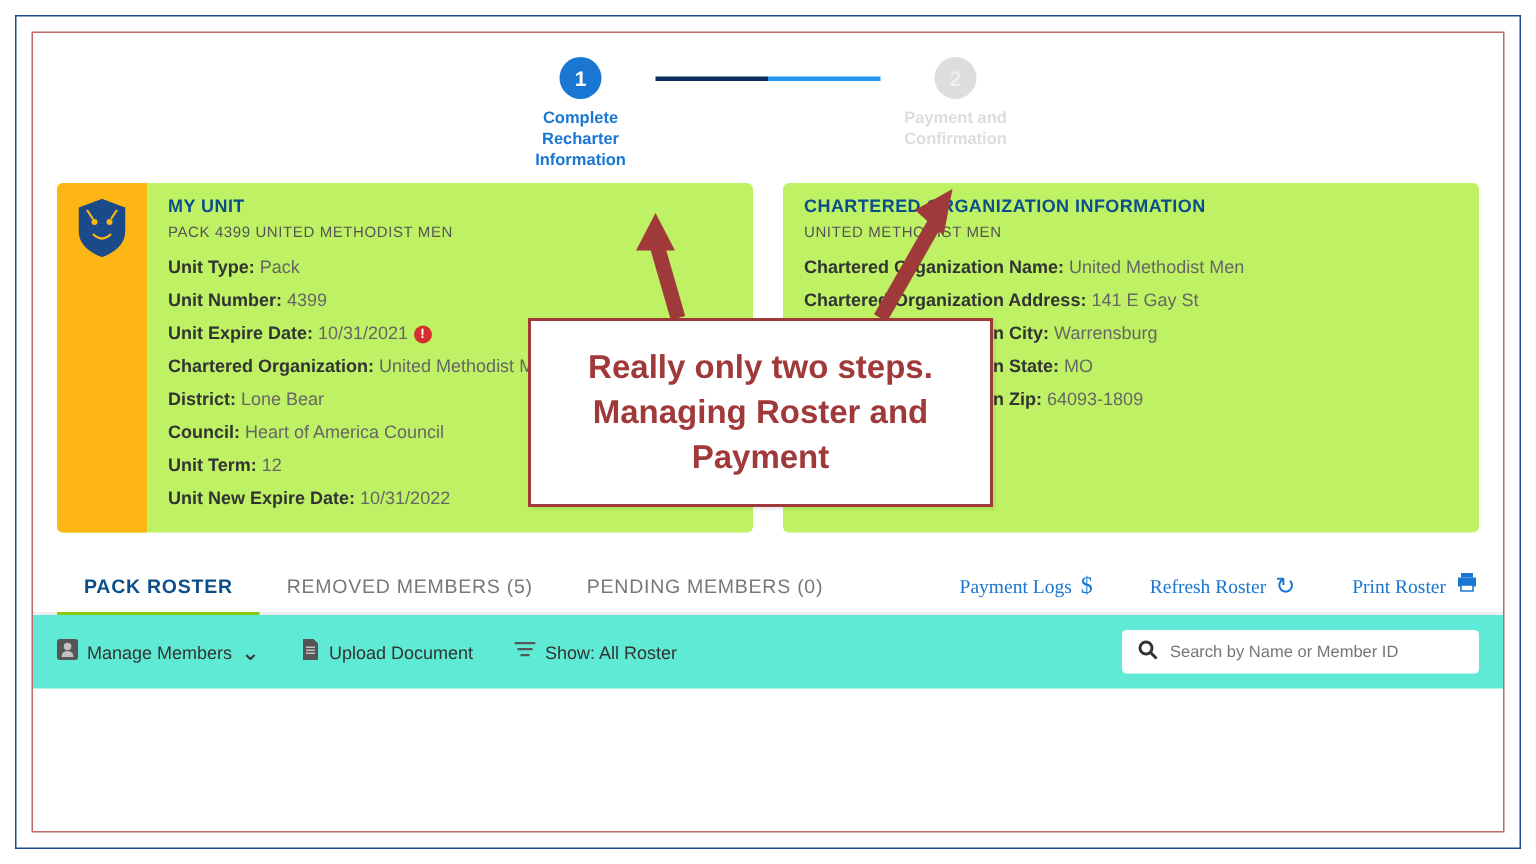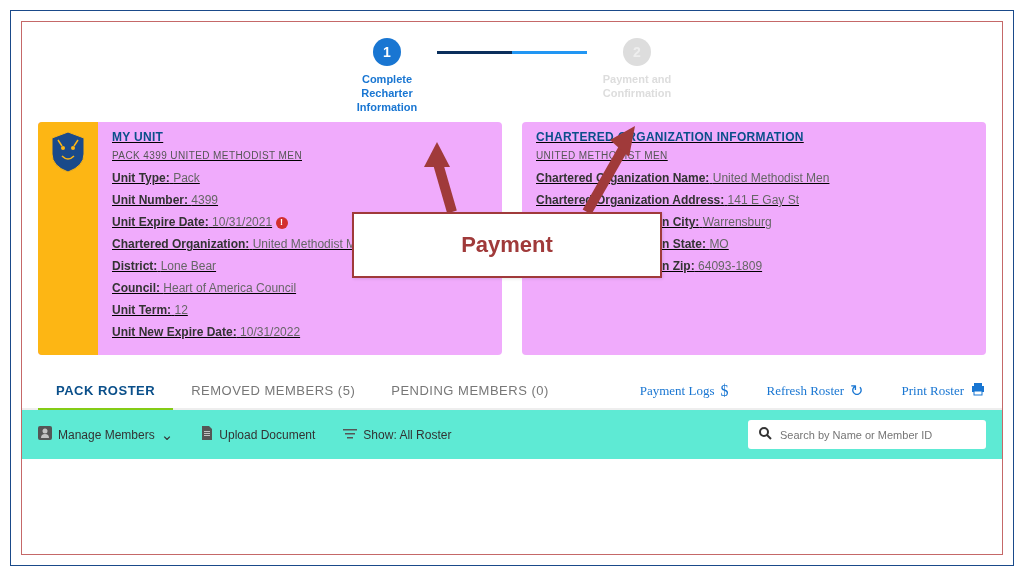--- a/index.html
+++ b/index.html
@@ -13,21 +13,21 @@
   .step-circle { width: 28px; height: 28px; border-radius: 50%; display: flex; align-items: center; justify-content: center; font-size: 14px; font-weight: bold; }
   .step-circle.active { background: #1976d2; color: #fff; }
   .step-circle.inactive { background: #ddd; color: #eee; }
   .step-label { font-size: 11px; font-weight: bold; text-align: center; margin-top: 6px; line-height: 14px; }
   .step-label.active { color: #1976d2; }
   .step-label.inactive { color: #ddd; }
   .step-connector { width: 150px; height: 3px; margin-top: 13px; background: linear-gradient(to right, #0a2f5c 0%, #0a2f5c 50%, #2196f3 50%, #2196f3 100%); }
 
   
   .info-cards { display: flex; gap: 20px; padding: 0 16px; }
-  .card { flex: 1; display: flex; background: #f0abfc; border-radius: 4px; text-decoration: underline; }
+  .card { flex: 1; display: flex; background: #bef264; border-radius: 4px; }
   .card-badge { width: 60px; background: #fdb614; border-radius: 4px 0 0 4px; display: flex; align-items: flex-start; justify-content: center; padding-top: 8px; }
   .card-badge svg { width: 40px; height: 44px; }
   .card-body { padding: 8px 14px; flex: 1; }
   .card-title { font-size: 12px; font-weight: bold; color: #0a4f8a; letter-spacing: 0.3px; margin-bottom: 6px; }
   .card-subtitle { font-size: 10px; color: #555; margin-bottom: 10px; letter-spacing: 0.4px; }
   .field { font-size: 12px; color: #555; margin-bottom: 8px; }
   .field-label { font-weight: bold; color: #333; }
   .field-value { color: #666; }
   .alert-dot { display: inline-block; width: 12px; height: 12px; background: #d32f2f; border-radius: 50%; vertical-align: middle; margin-left: 4px; position: relative; }
   .alert-dot::after { content: "!"; color: #fff; font-size: 9px; font-weight: bold; position: absolute; left: 4px; top: 0; }
@@ -179,20 +179,22 @@
           <svg width="14" height="14" viewBox="0 0 14 14">
               <circle cx="6" cy="6" r="4" fill="none" stroke="#333" stroke-width="2"></circle>
               <line x1="9" y1="9" x2="13" y2="13" stroke="#333" stroke-width="2"></line>
             </svg>
         </span>
         <input type="text" placeholder="Search by Name or Member ID" style="">
       </div>
     </div>
 
     <div class="callout">
+      <div class="callout-text">Really only two steps.</div>
+      <div class="callout-text">Managing Roster and</div>
       <div class="callout-text">Payment</div>
     </div>
 
     <div class="arrow" style="left:400px; top:120px;">
       <svg width="50" height="80">
           <line x1="30" y1="70" x2="15" y2="18" stroke="#a03a3a" stroke-width="10"></line>
           <polygon points="15,0 2,25 28,25" fill="#a03a3a"></polygon>
         </svg>
     </div>
     <div class="arrow" style="left:555px; top:100px;">

